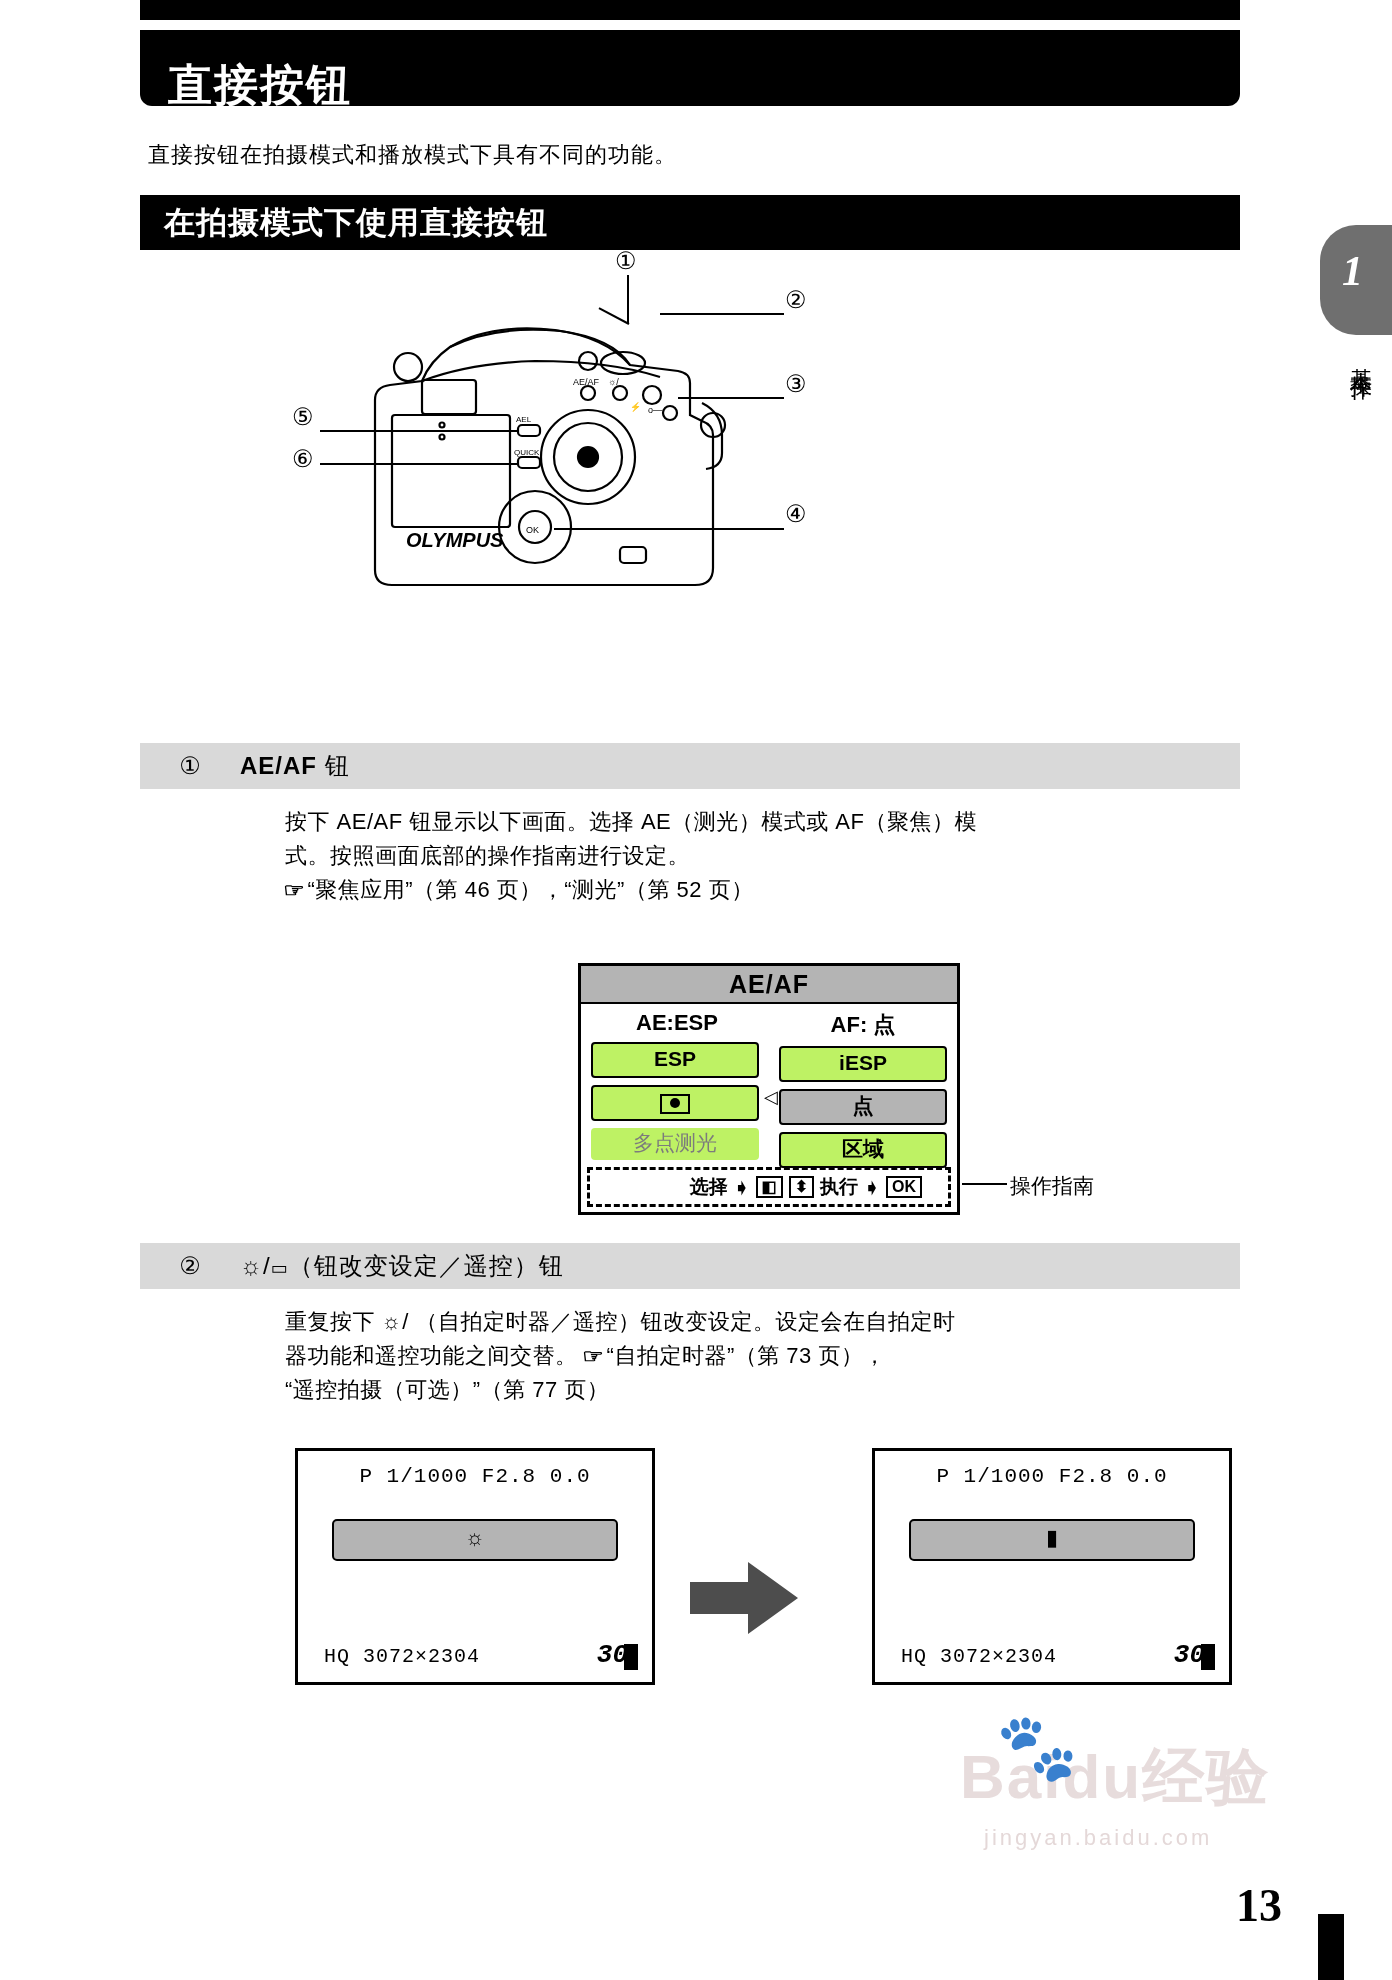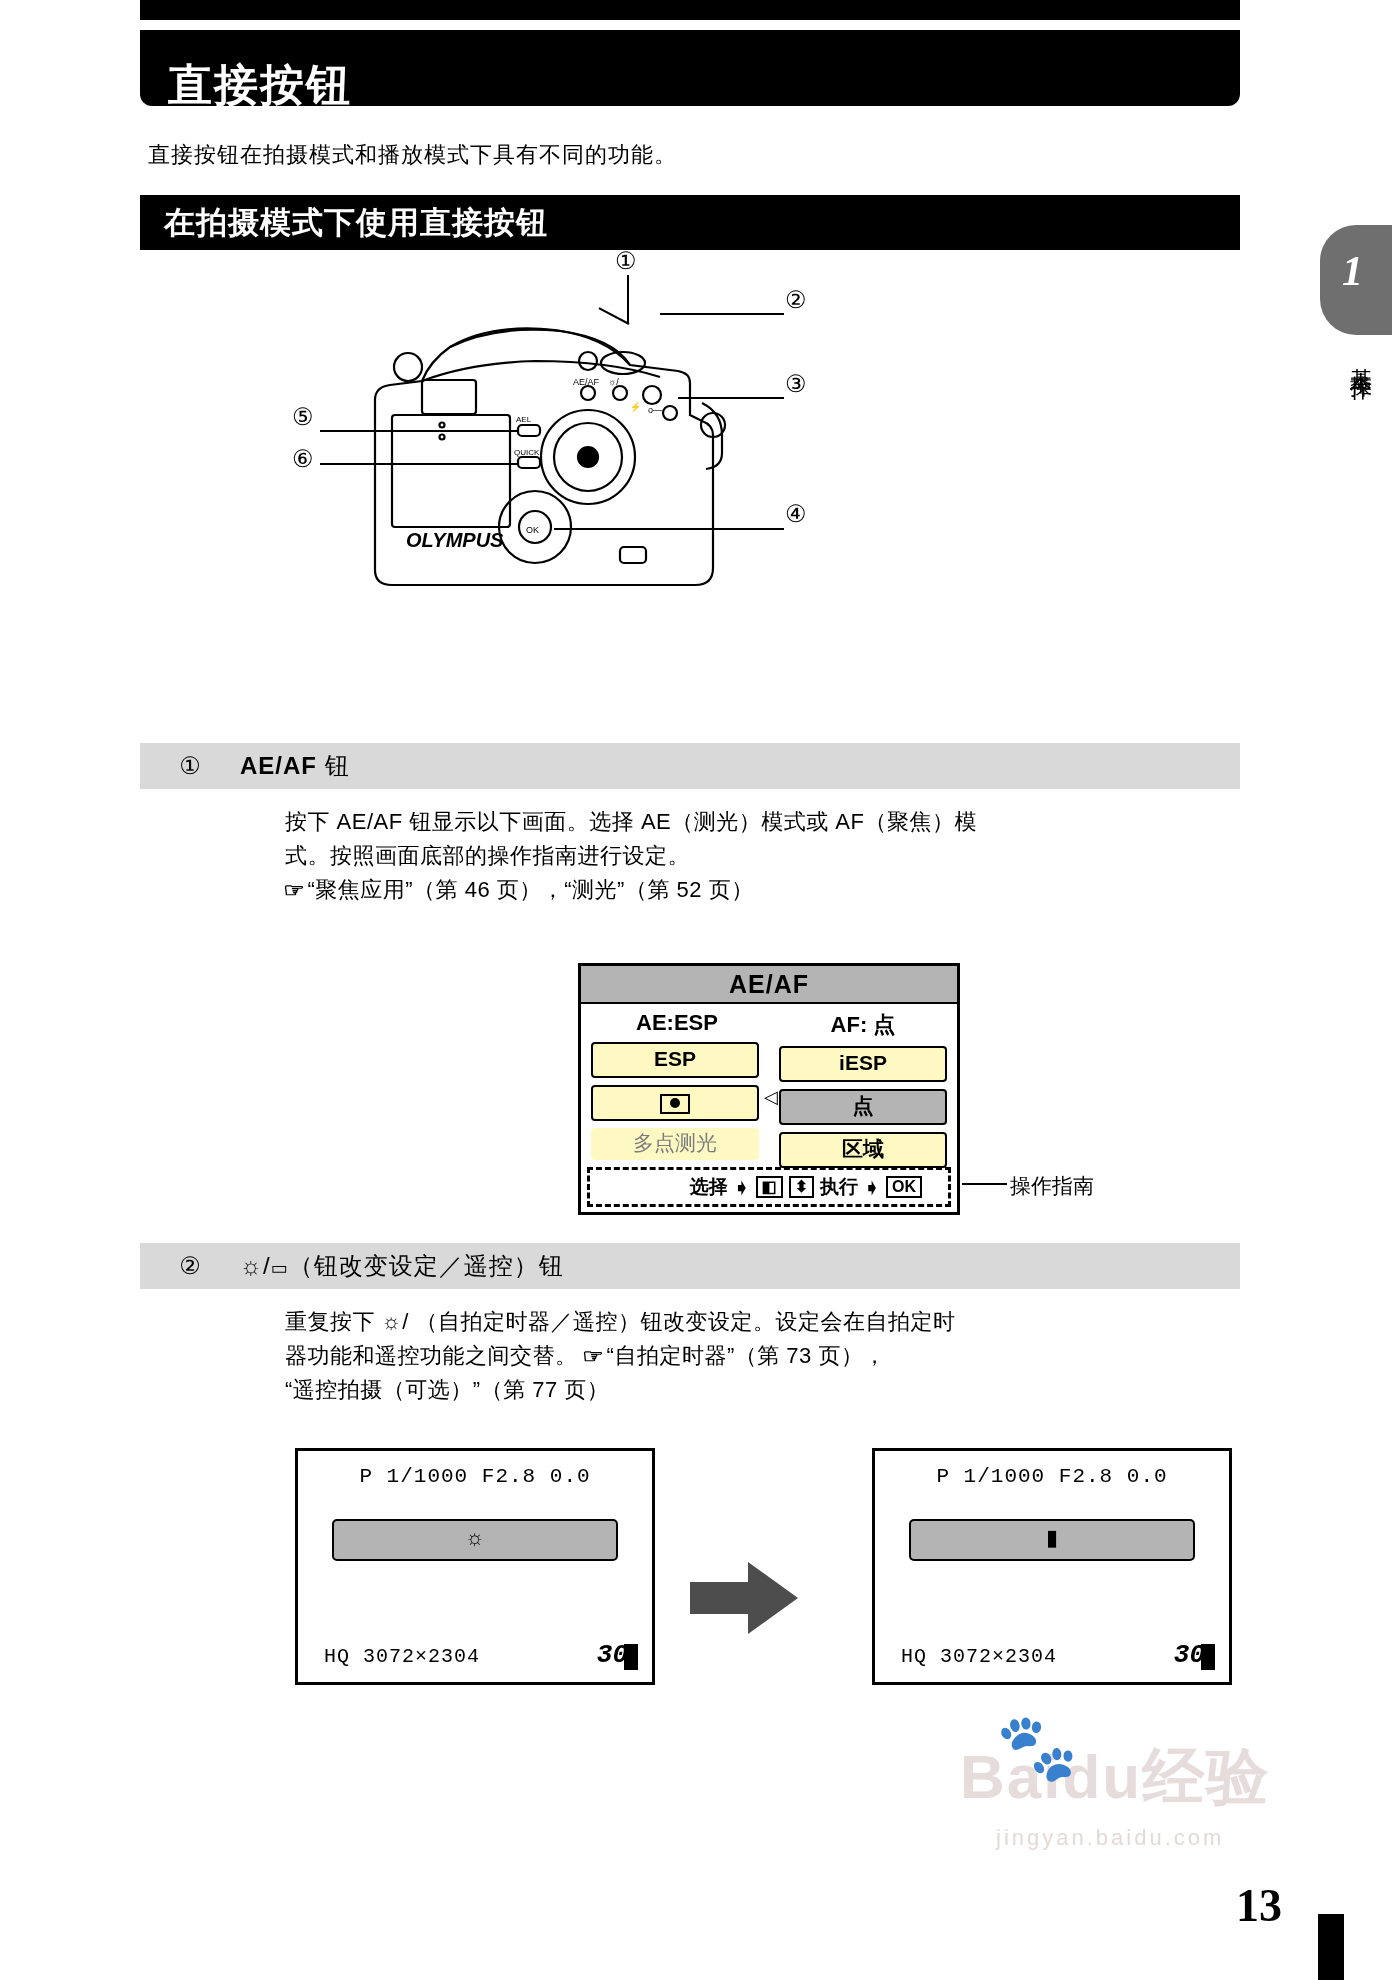--- a/index.html
+++ b/index.html
@@ -205,21 +205,21 @@
   .col-head.left-head { text-align: center; padding-left: 4px;}
   .opt {
     border: 2px solid #000;
     border-radius: 4px;
     height: 32px;
     line-height: 30px;
     text-align: center;
     font-size: 21px;
     font-weight: bold;
     margin-bottom: 7px;
-    background: #fef9c3;
+    background: #bef264;
   }
   .opt.sel { background: #b4b4b4; }
   .opt.dim { border: none; color: #7c7c7c; font-weight: normal; }
   .opt .dot {
     display: inline-block;
     width: 10px; height: 10px;
     border-radius: 50%;
     background: #000;
     vertical-align: middle;
   }
@@ -346,21 +346,21 @@
     font-size: 62px;
     font-weight: bold;
     letter-spacing: 2px;
     color: #e3d6d6;
   }
   .wm-sub {
     font-size: 22px;
     letter-spacing: 3px;
     color: #e0d2d2;
     margin-top: 6px;
-    margin-left: 36px;
+    margin-left: 24px;
   }
   .wm-paw {
     position: absolute;
     left: 36px; top: -26px;
     font-size: 66px;
     color: #ece2e2;
   }
 
   
   .page-num {

